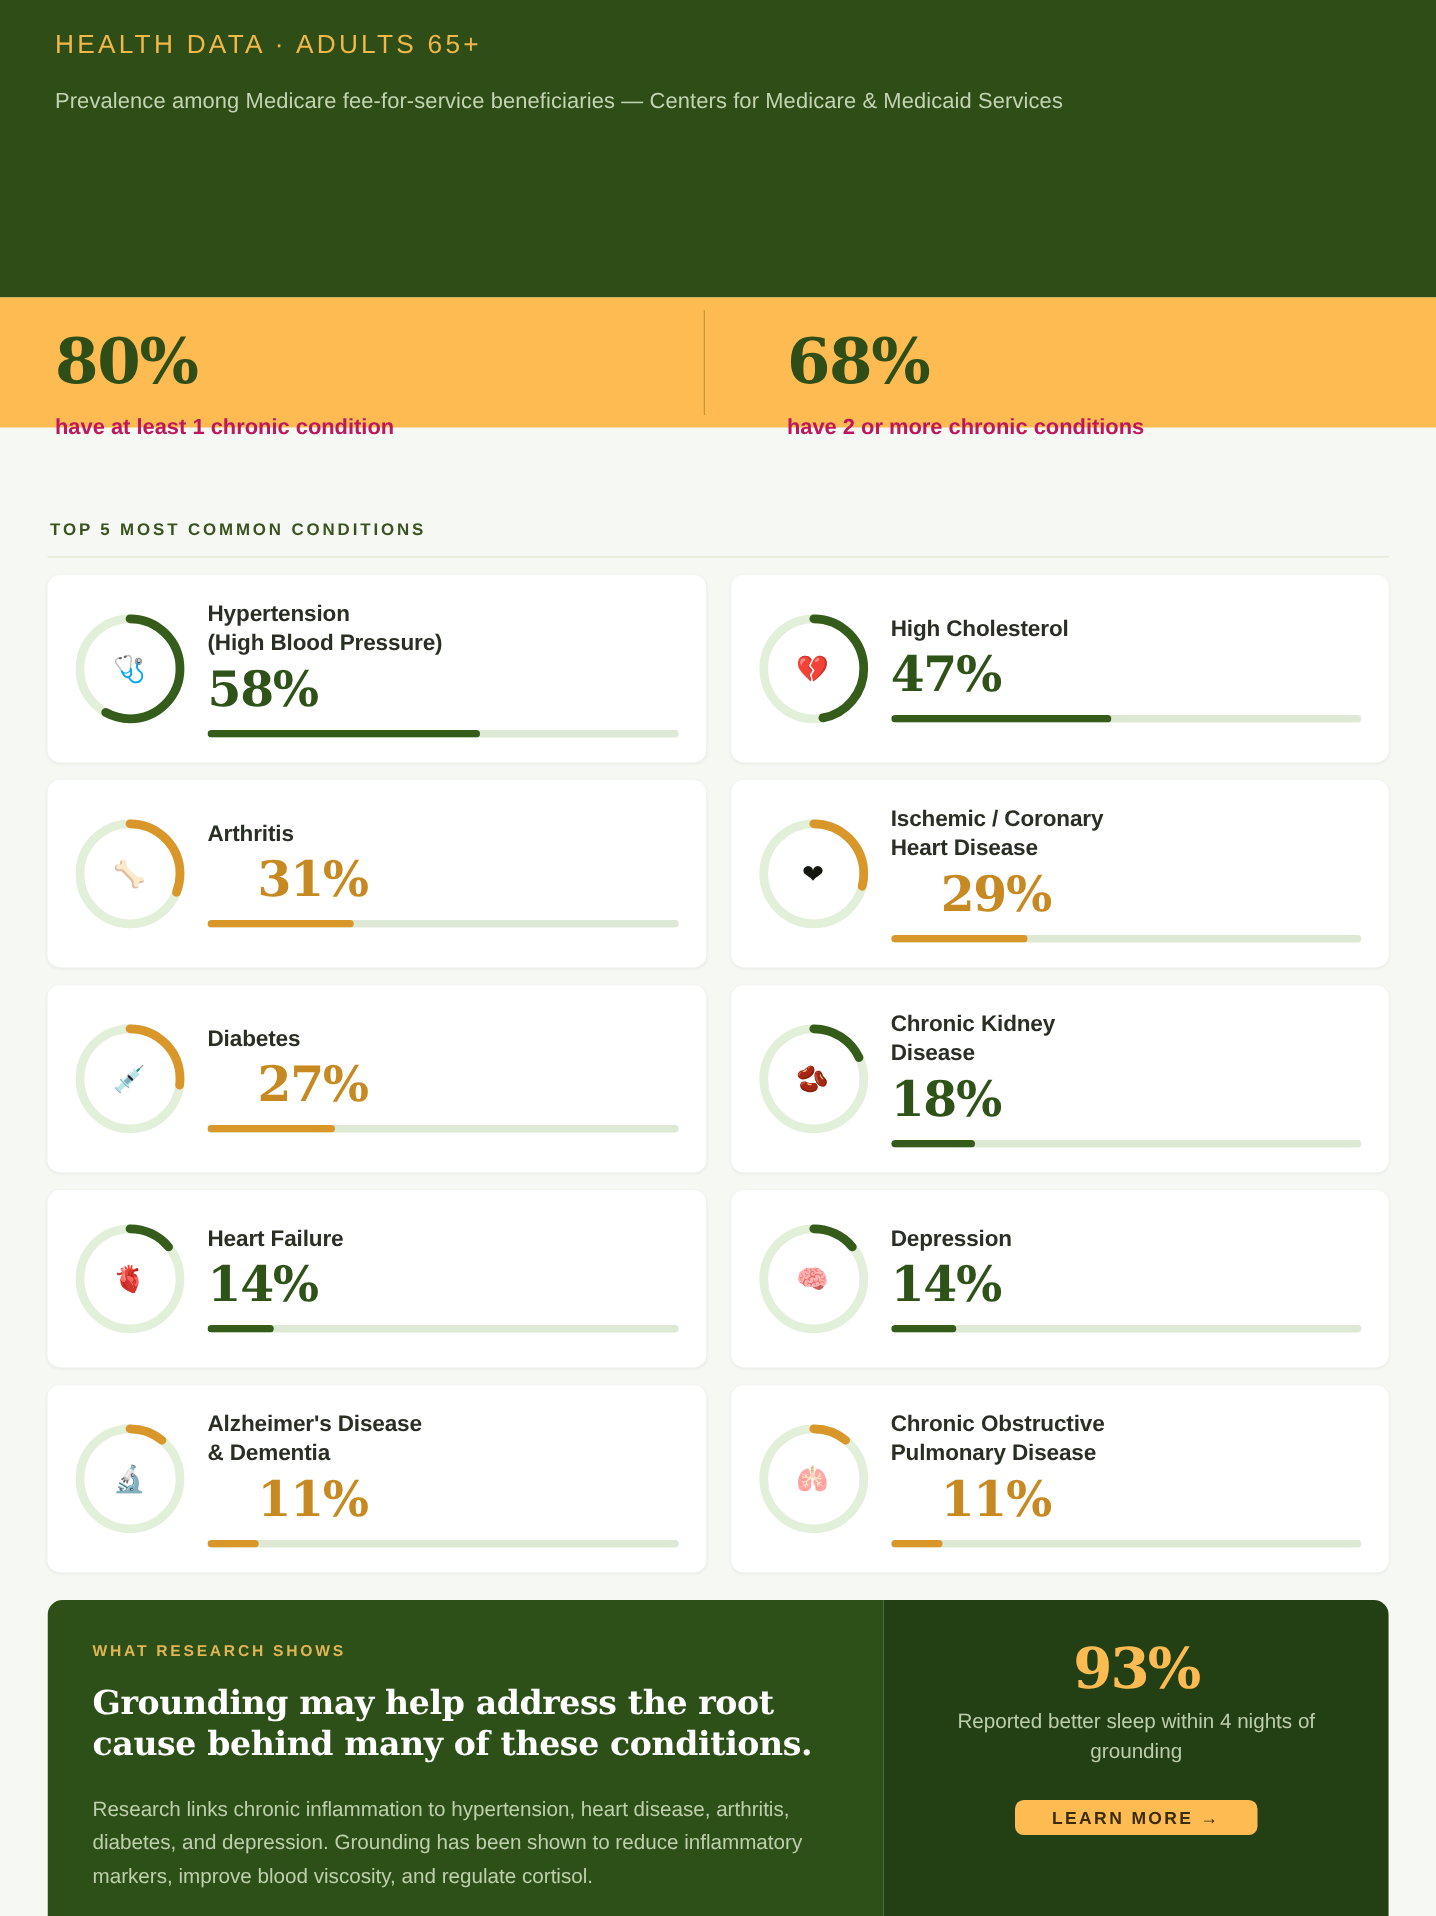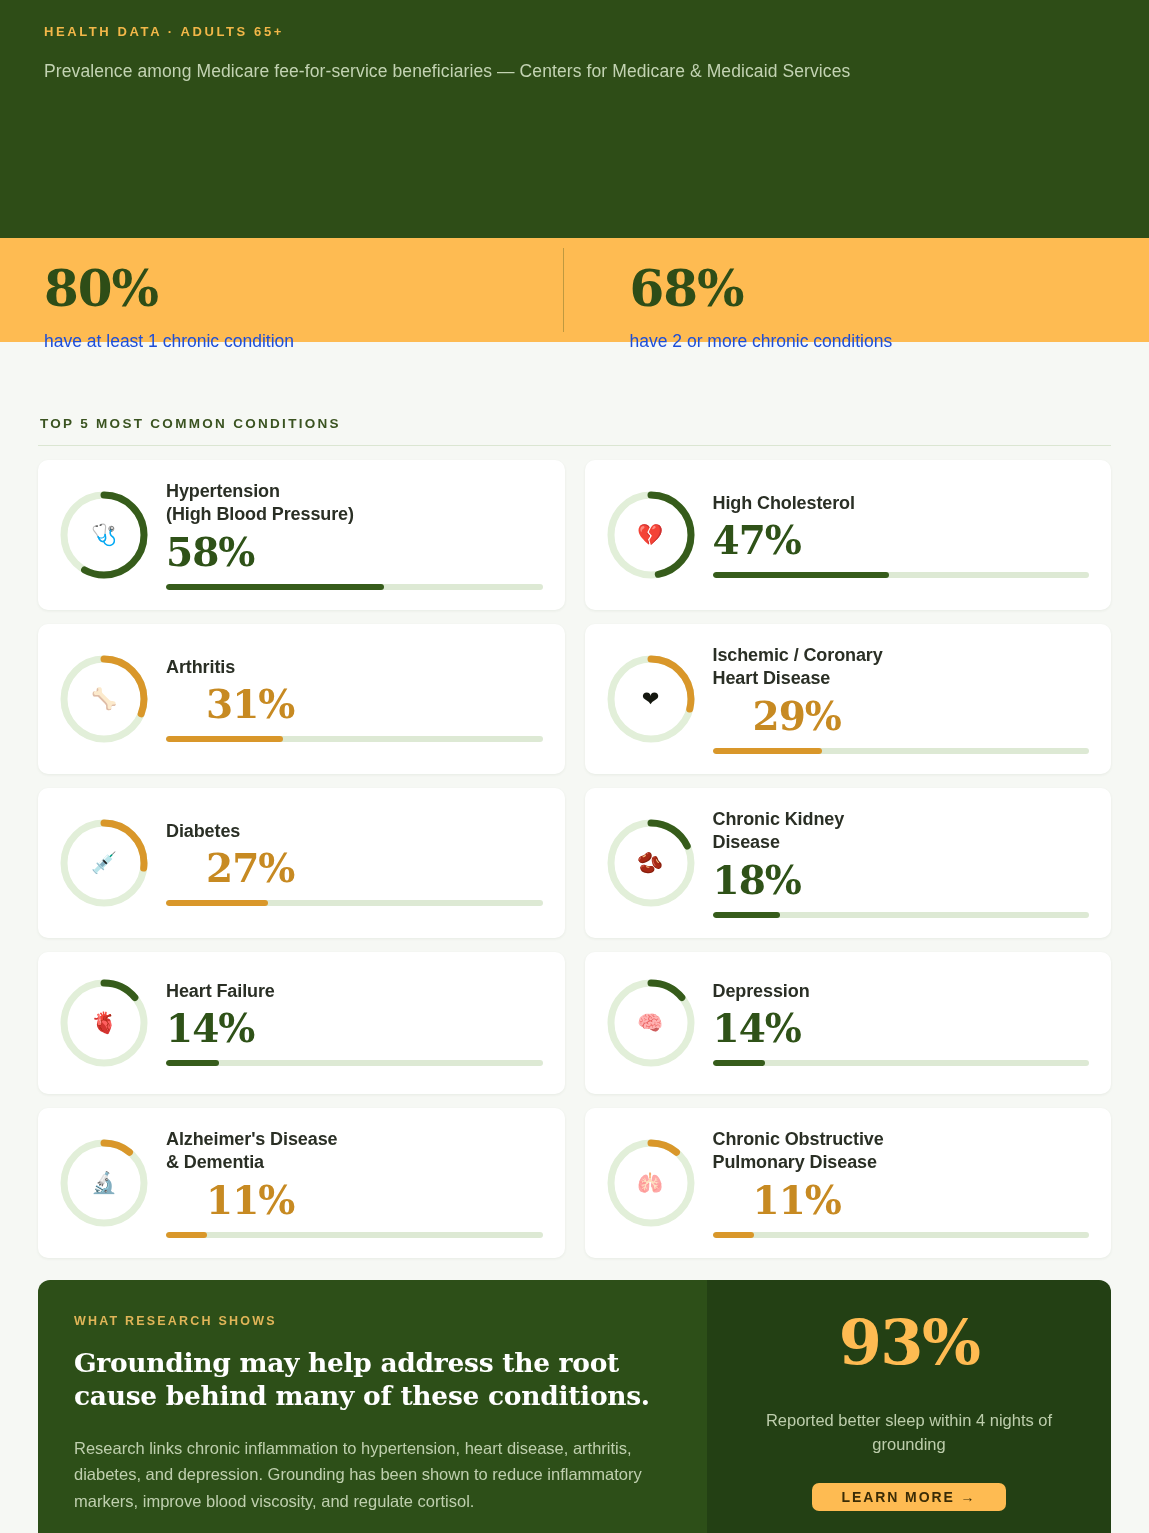--- a/index.html
+++ b/index.html
@@ -21,22 +21,22 @@
   }
 
   
   .header {
     background: #2e4d17;
     padding: 20px 44px 26px 44px;
     height: 238px;
   }
   .eyebrow {
     color: #f2b749;
-    font-size: 13px;
-    font-weight: bold;
+    font-size: 21px;
+    font-weight: normal;
     letter-spacing: 2.6px;
     text-transform: uppercase;
     padding-top: 4px;
   }
   .title {
     margin-top: 14px;
     font-family: "DejaVu Serif", "Liberation Serif", serif;
     font-weight: bold;
     font-size: 54px;
     line-height: 1.06;
@@ -77,22 +77,22 @@
     font-family: "DejaVu Serif", "Liberation Serif", serif;
     font-weight: bold;
     font-size: 50px;
     color: #2e4d17;
     line-height: 1.0;
     letter-spacing: -1px;
   }
   .stat-label {
     margin-top: 17px;
     font-size: 17.5px;
-    font-weight: normal;
-    color: #1d4ed8;
+    font-weight: bold;
+    color: #be185d;
   }
 
   
   .section {
     padding: 26px 38px 0 38px;
   }
   .section-label {
     font-size: 13.5px;
     font-weight: bold;
     letter-spacing: 2.3px;
@@ -216,27 +216,27 @@
   }
   .footer-right {
     background: #234014;
     flex: 0 0 404px;
     padding: 32px 28px 34px 28px;
     text-align: center;
   }
   .big-pct {
     font-family: "DejaVu Serif", "Liberation Serif", serif;
     font-weight: bold;
-    font-size: 62px;
+    font-size: 45px;
     line-height: 1.0;
     color: #febb52;
     letter-spacing: -1.5px;
   }
   .big-caption {
-    margin-top: 34px;
+    margin-top: 8px;
     color: #bdcdac;
     font-size: 16.5px;
     line-height: 1.48;
     padding: 0 12px;
   }
   .cta {
     margin: 26px auto 0 auto;
     display: inline-block;
     background: #febb52;
     color: #3a2c06;

